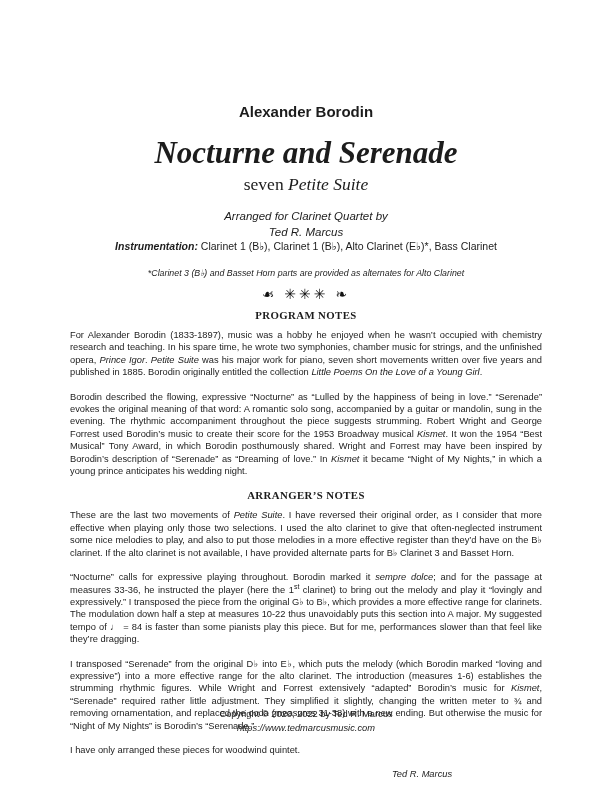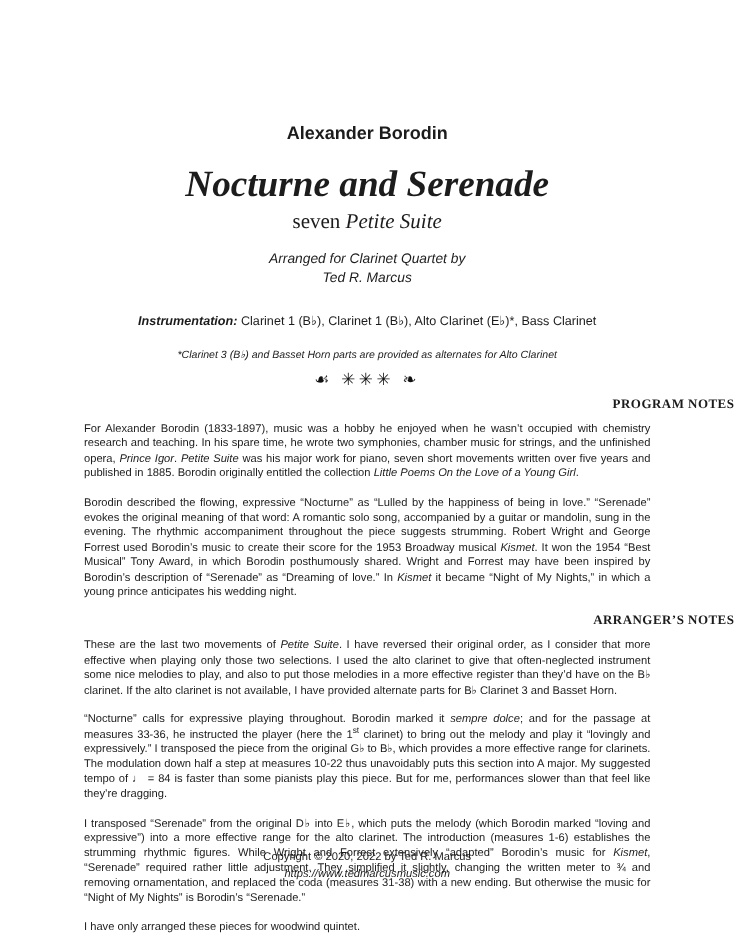--- a/index.html
+++ b/index.html
@@ -38,21 +38,21 @@
   }
   .arranged {
     font-style: italic;
     font-size: 11.5px;
     line-height: 15.5px;
     margin-top: 14px;
   }
   .instrumentation {
     font-size: 10.5px;
     line-height: 13px;
-    margin-top: 22px;
+    margin-top: 0;
   }
   .instr-label { font-weight: bold; font-style: italic; }
   .instr-footnote {
     font-style: italic;
     font-size: 8.8px;
     line-height: 12px;
     margin-top: 14px;
   }
   .ornament {
     font-size: 14px;
@@ -60,21 +60,21 @@
     margin-top: 7px;
     letter-spacing: 3px;
     color: #111111;
   }
   .section-heading {
     font-family: "Liberation Serif", serif;
     font-weight: bold;
     font-size: 10.8px;
     line-height: 13px;
     letter-spacing: 0.4px;
-    text-align: right;
+    text-align: center;
     margin-top: 6px;
     margin-bottom: 7px;
   }
   .content {
     margin: 0 70px 0 70px;
     width: 472px;
     box-sizing: border-box;
   }
   .content p {
     font-size: 9.3px;

